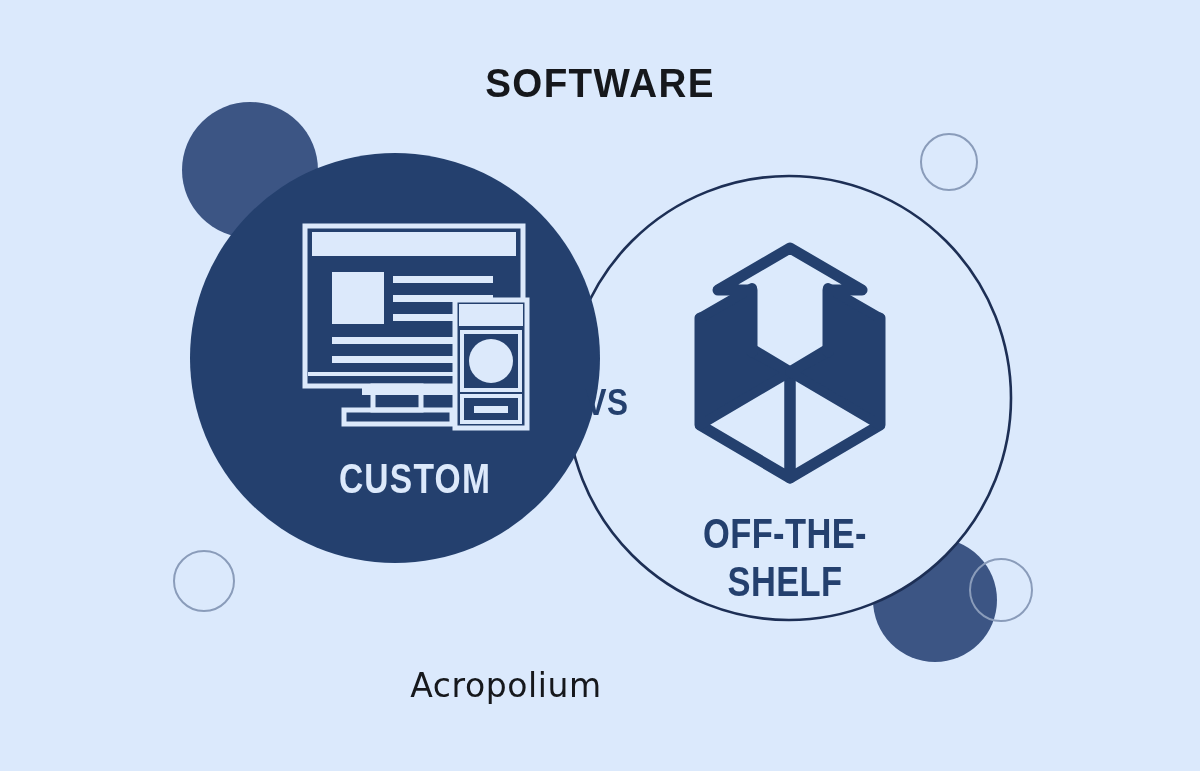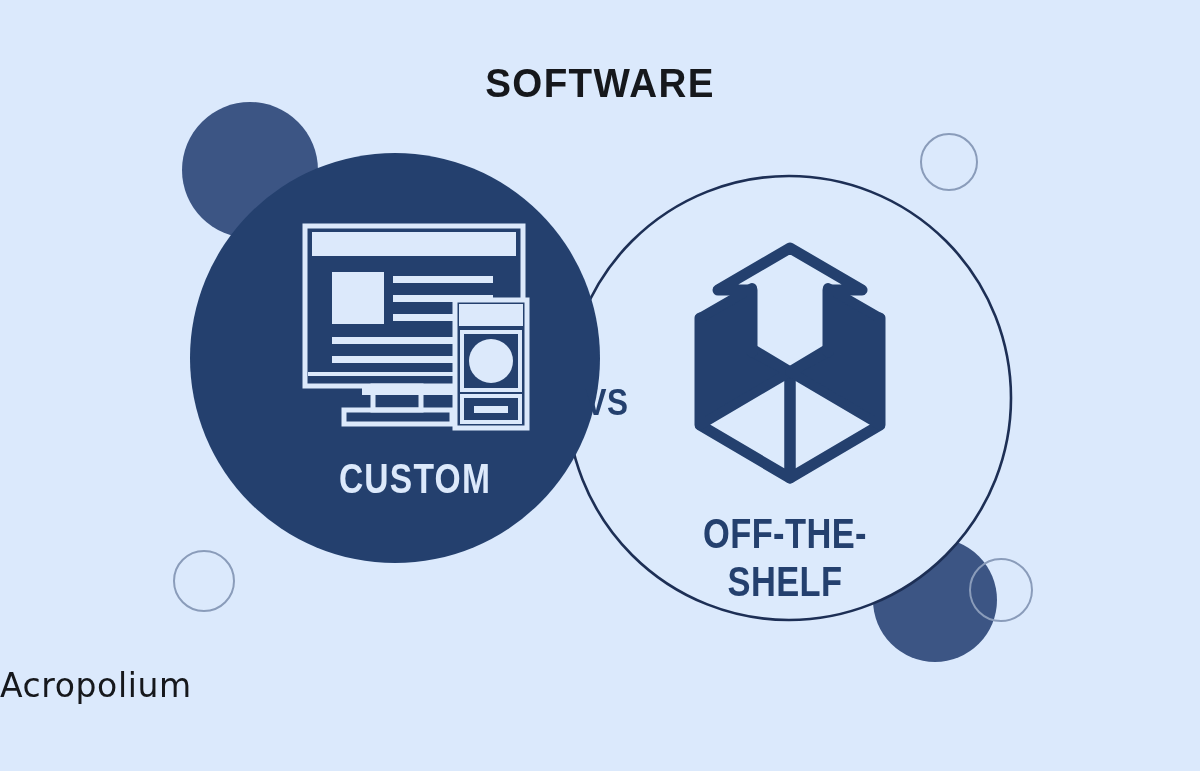--- a/index.html
+++ b/index.html
@@ -77,20 +77,21 @@
     font-weight: 700;
     letter-spacing: 0.5px;
     color: #24406e;
     transform: scaleX(0.85);
   }
   .brand {
     position: absolute;
     left: 0;
     top: 666px;
     width: 1012px;
+    text-align: center;
     font-family: "DejaVu Sans", sans-serif;
     font-size: 33px;
     font-weight: 400;
     letter-spacing: 0.6px;
     color: #16181c;
   }
 </style>
 </head>
 <body>
 

